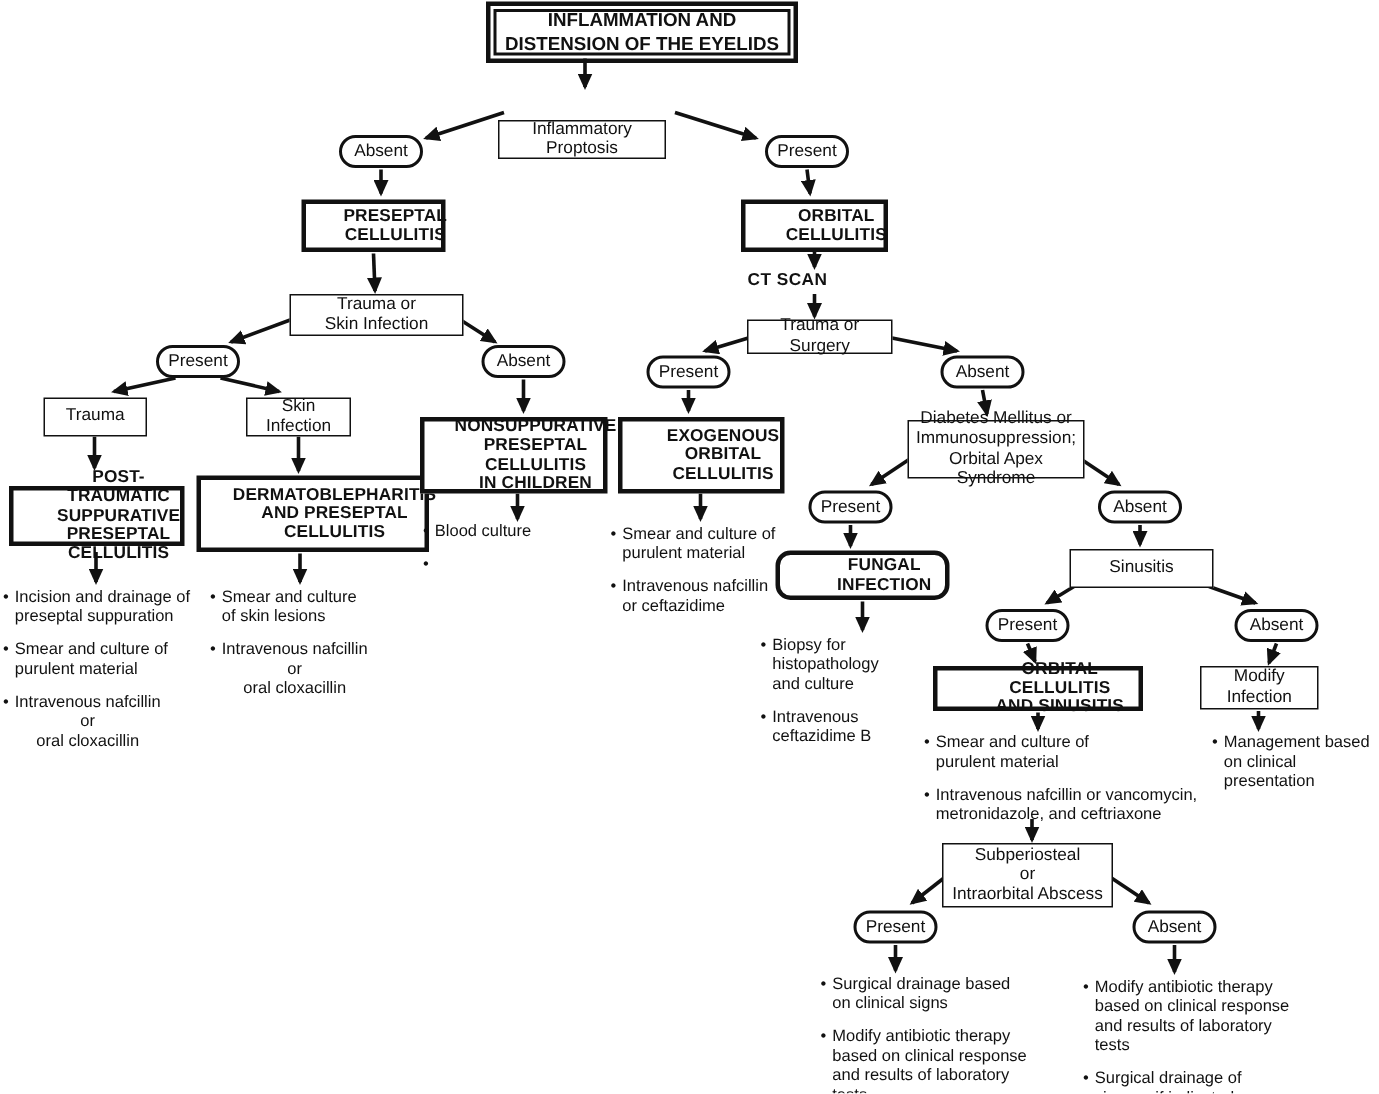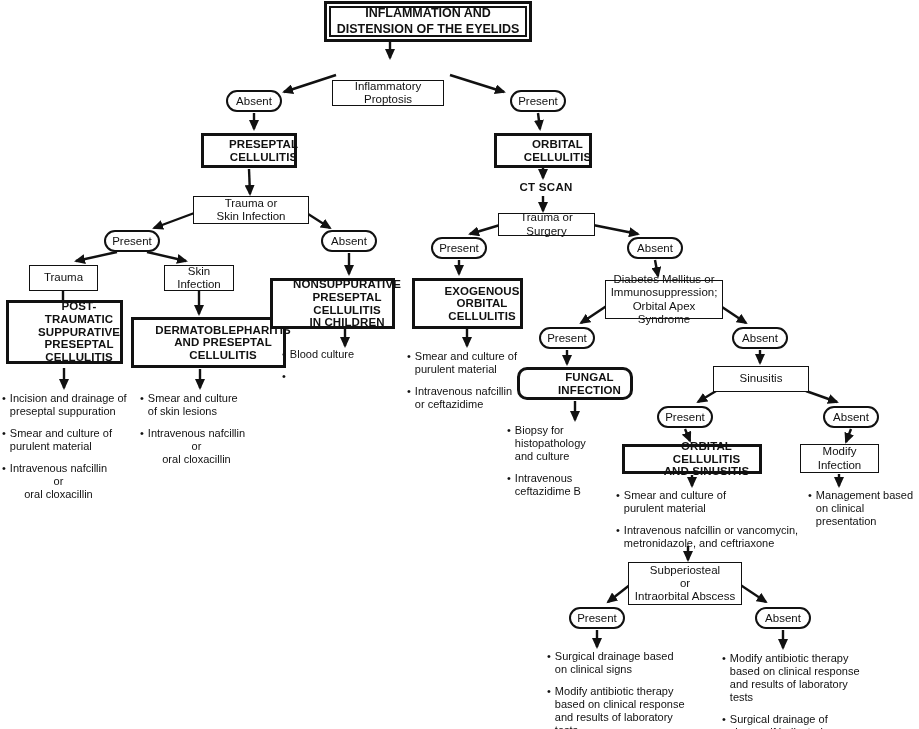--- a/index.html
+++ b/index.html
@@ -84,35 +84,35 @@
   <div class="oval" style="left:510px;top:90px;width:56px;height:22px;">Present</div>
 
   <div class="box box-bold" style="left:201px;top:133px;width:96px;height:35px;">PRESEPTAL
 CELLULITIS</div>
   <div class="box" style="left:193px;top:196px;width:116px;height:28px;">Trauma or
 Skin Infection</div>
   <div class="oval" style="left:104px;top:230px;width:56px;height:22px;">Present</div>
   <div class="oval" style="left:321px;top:230px;width:56px;height:22px;">Absent</div>
   <div class="box" style="left:29px;top:265px;width:69px;height:26px;">Trauma</div>
   <div class="box" style="left:164px;top:265px;width:70px;height:26px;">Skin Infection</div>
-  <div class="box box-bold" style="left:6px;top:300px;width:117px;height:64px;">POST-TRAUMATIC
+  <div class="box box-bold" style="left:6px;top:324px;width:117px;height:40px;">POST-TRAUMATIC
 SUPPURATIVE
 PRESEPTAL
 CELLULITIS</div>
   <div class="box box-bold" style="left:131px;top:317px;width:155px;height:51px;">DERMATOBLEPHARITIS
 AND PRESEPTAL
 CELLULITIS</div>
-  <div class="box box-bold" style="left:270px;top:278px;width:125px;height:51px;">NONSUPPURATIVE
+  <div class="box box-bold" style="left:280px;top:278px;width:125px;height:51px;">NONSUPPURATIVE
 PRESEPTAL
 CELLULITIS
 IN CHILDREN</div>
 
   <div class="box box-bold" style="left:494px;top:133px;width:98px;height:35px;">ORBITAL
 CELLULITIS</div>
-  <div class="plain-label" style="left:506px;top:180px;width:80px;height:14px;text-align:right;">CT SCAN</div>
+  <div class="plain-label" style="left:485px;top:180px;width:80px;height:14px;text-align:right;">CT SCAN</div>
   <div class="box" style="left:498px;top:213px;width:97px;height:23px;">Trauma or Surgery</div>
   <div class="oval" style="left:431px;top:237px;width:56px;height:22px;">Present</div>
   <div class="oval" style="left:627px;top:237px;width:56px;height:22px;">Absent</div>
   <div class="box box-bold" style="left:412px;top:278px;width:111px;height:51px;">EXOGENOUS
 ORBITAL
 CELLULITIS</div>
   <div class="box" style="left:605px;top:280px;width:118px;height:39px;">Diabetes Mellitus or
 Immunosuppression;
 Orbital Apex Syndrome</div>
   <div class="oval" style="left:539px;top:327px;width:56px;height:22px;">Present</div>

